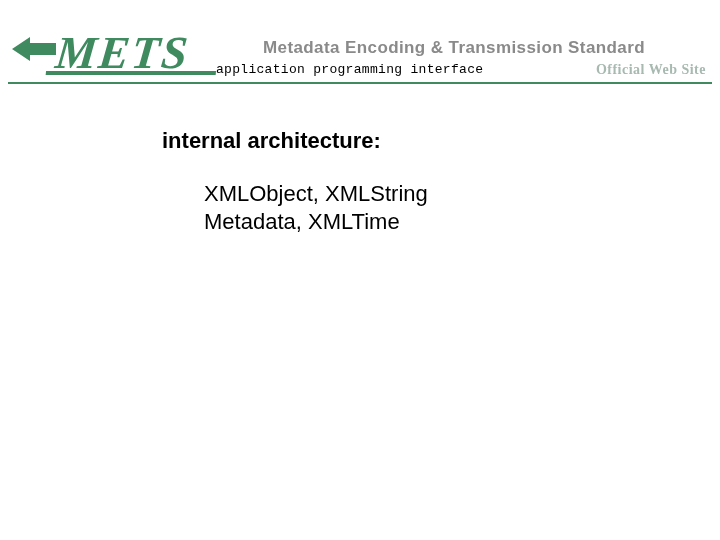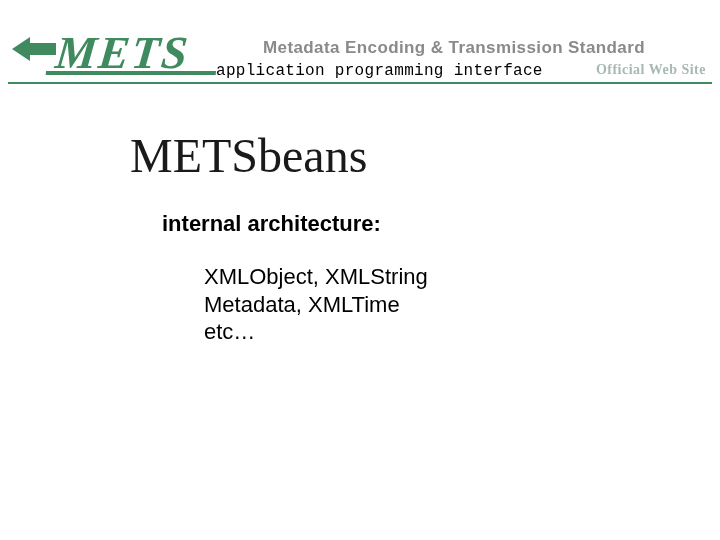--- a/index.html
+++ b/index.html
@@ -50,21 +50,21 @@
     font-weight: bold;
     color: #8a8a8a;
     letter-spacing: 0.4px;
     margin-left: 28px;
   }
   .header-api {
     position: absolute;
     left: 216px;
     top: 62px;
     font-family: "Courier New", monospace;
-    font-size: 16px;
+    font-size: 13px;
     color: #000;
     letter-spacing: 0.3px;
   }
   .header-official {
     position: absolute;
     right: 14px;
     top: 62px;
     font-size: 14px;
     font-weight: bold;
     color: #a7b9b0;
@@ -119,20 +119,18 @@
     <span>METS</span>
     <div class="underline"></div>
   </div>
   <div class="header-subtitle">Metadata Encoding &amp; Transmission Standard</div>
   <div class="header-api">application programming interface</div>
   <div class="header-official">Official Web Site</div>
   <div class="header-rule"></div>
 </div>
 
 <div class="content">
-  <h1 class="title">METSbeans</h1>
   <div class="subtitle">internal architecture:</div>
   <div class="body-text">
     <div class="indent">XMLObject, XMLString</div>
     <div class="indent">Metadata, XMLTime</div>
-    <div class="indent">etc…</div>
   </div>
 </div>
 
 </body></html>

